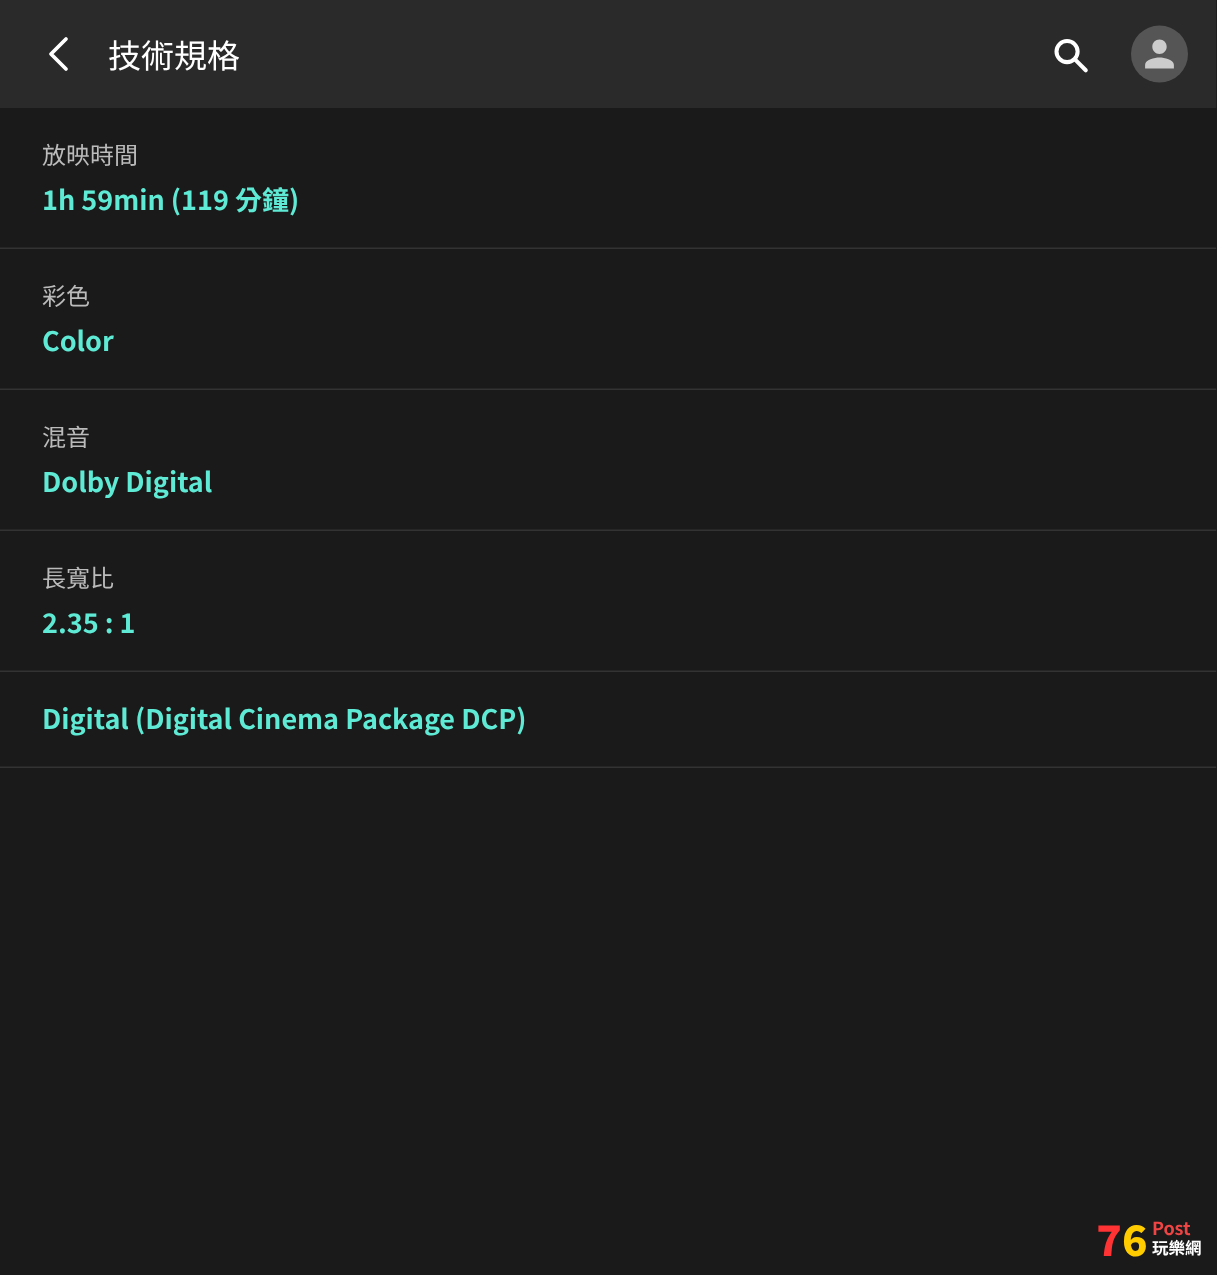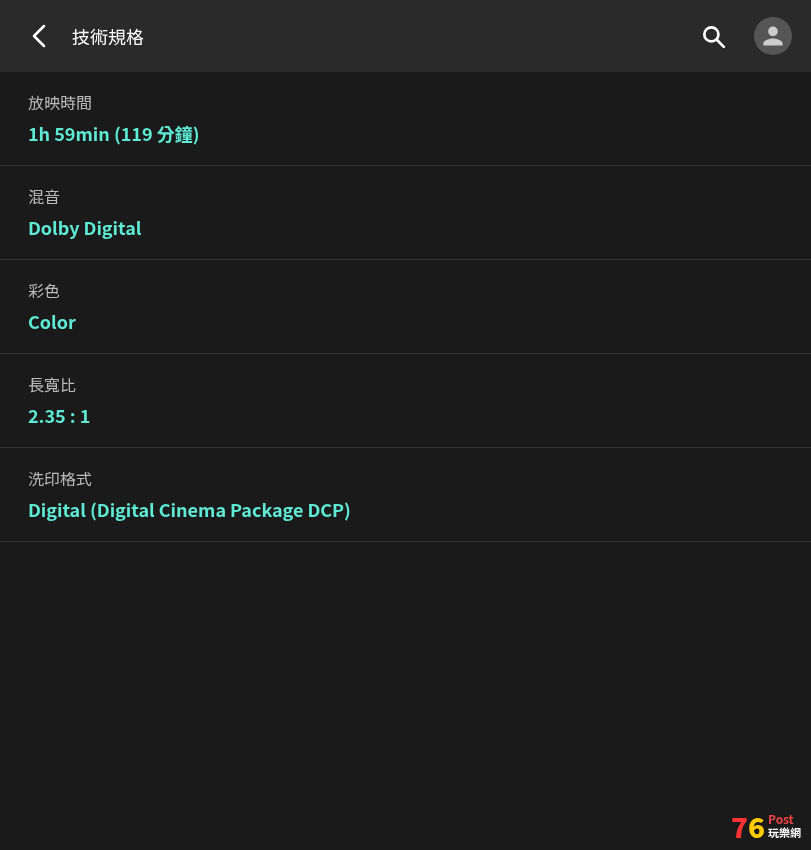--- a/index.html
+++ b/index.html
@@ -33,21 +33,21 @@
       display: flex;
       align-items: center;
       justify-content: center;
       cursor: pointer;
       color: #ffffff;
       font-size: 28px;
     }
 
     .header-title {
       flex: 1;
-      font-size: 18px;
+      font-size: 22px;
       font-weight: 400;
       color: #ffffff;
       margin-left: 8px;
     }
 
     .header-icons {
       display: flex;
       align-items: center;
       gap: 16px;
     }
@@ -154,33 +154,32 @@
     </div>
   </div>
 </div>
 
 <div class="content" id="specs-container">
 <div class="spec-item">
       <div class="spec-label">放映時間</div>
       <div class="spec-value">1h 59min (119 分鐘)</div>
     </div>
     <div class="spec-item">
+      <div class="spec-label">彩色</div>
+      <div class="spec-value">Color</div>
+    </div>
+    <div class="spec-item">
       <div class="spec-label">混音</div>
       <div class="spec-value">Dolby Digital</div>
-    </div>
-    <div class="spec-item">
-      <div class="spec-label">彩色</div>
-      <div class="spec-value">Color</div>
     </div>
     <div class="spec-item">
       <div class="spec-label">長寬比</div>
       <div class="spec-value">2.35 : 1</div>
     </div>
     <div class="spec-item">
-      <div class="spec-label">洗印格式</div>
       <div class="spec-value">Digital (Digital Cinema Package DCP)</div>
     </div>
   </div>
 
 <div class="watermark">
   <div style="font-size:28px; font-weight:900; line-height:1;">
     <span style="color:#ff3333;">7</span><span style="color:#ffcc00;">6</span>
   </div>
   <div class="watermark-text" style="margin-left:3px;">
     <div style="font-size:12px; font-weight:700; color:#ef4444; line-height:1.2;">Post</div>

